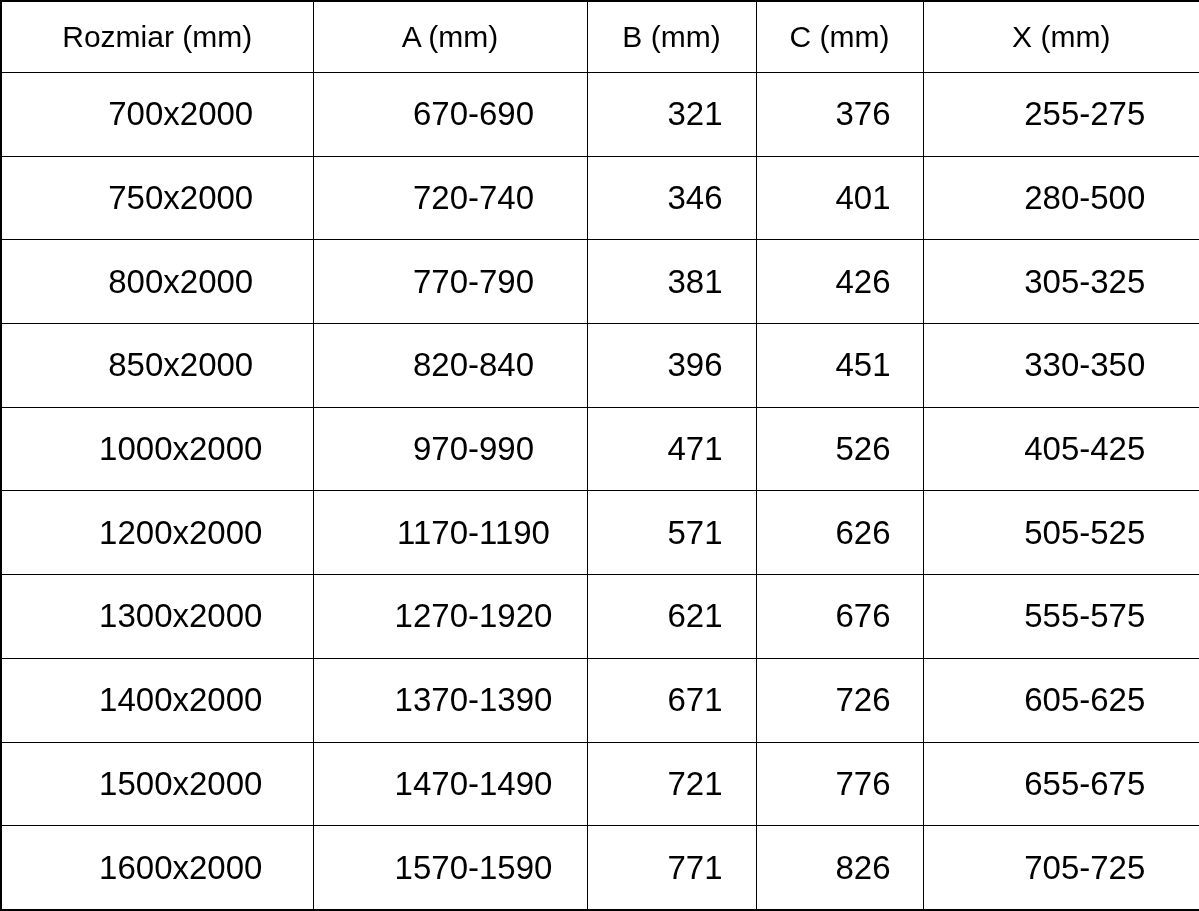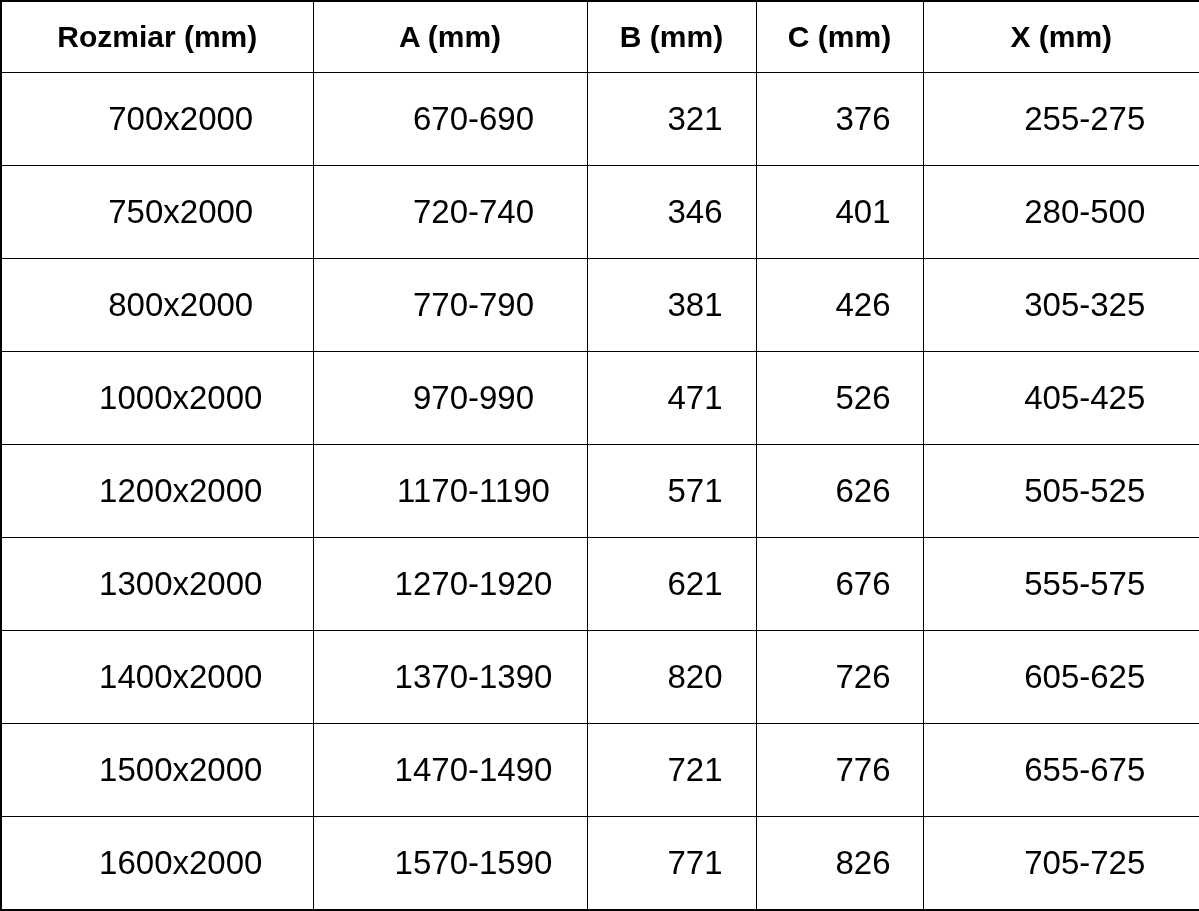--- a/index.html
+++ b/index.html
@@ -29,21 +29,21 @@
   table.spec-table td {
     border: 1.5px solid #000000;
     text-align: center;
     vertical-align: middle;
     padding: 0;
     overflow: hidden;
     white-space: nowrap;
   }
   table.spec-table th {
     font-size: 30px;
-    font-weight: bold;
+    font-weight: normal;
     height: 70px;
   }
   table.spec-table td {
     font-size: 33px;
     font-weight: normal;
     height: 70px;
     padding-left: 47px;
   }
 </style>
 </head>
@@ -83,20 +83,27 @@
           <td>280-500</td>
         </tr>
         <tr>
           <td>800x2000</td>
           <td>770-790</td>
           <td>381</td>
           <td>426</td>
           <td>305-325</td>
         </tr>
         <tr>
+          <td>850x2000</td>
+          <td>820-840</td>
+          <td>396</td>
+          <td>451</td>
+          <td>330-350</td>
+        </tr>
+        <tr>
           <td>1000x2000</td>
           <td>970-990</td>
           <td>471</td>
           <td>526</td>
           <td>405-425</td>
         </tr>
         <tr>
           <td>1200x2000</td>
           <td>1170-1190</td>
           <td>571</td>
@@ -106,21 +113,21 @@
         <tr>
           <td>1300x2000</td>
           <td>1270-1920</td>
           <td>621</td>
           <td>676</td>
           <td>555-575</td>
         </tr>
         <tr>
           <td>1400x2000</td>
           <td>1370-1390</td>
-          <td>820</td>
+          <td>671</td>
           <td>726</td>
           <td>605-625</td>
         </tr>
         <tr>
           <td>1500x2000</td>
           <td>1470-1490</td>
           <td>721</td>
           <td>776</td>
           <td>655-675</td>
         </tr>

